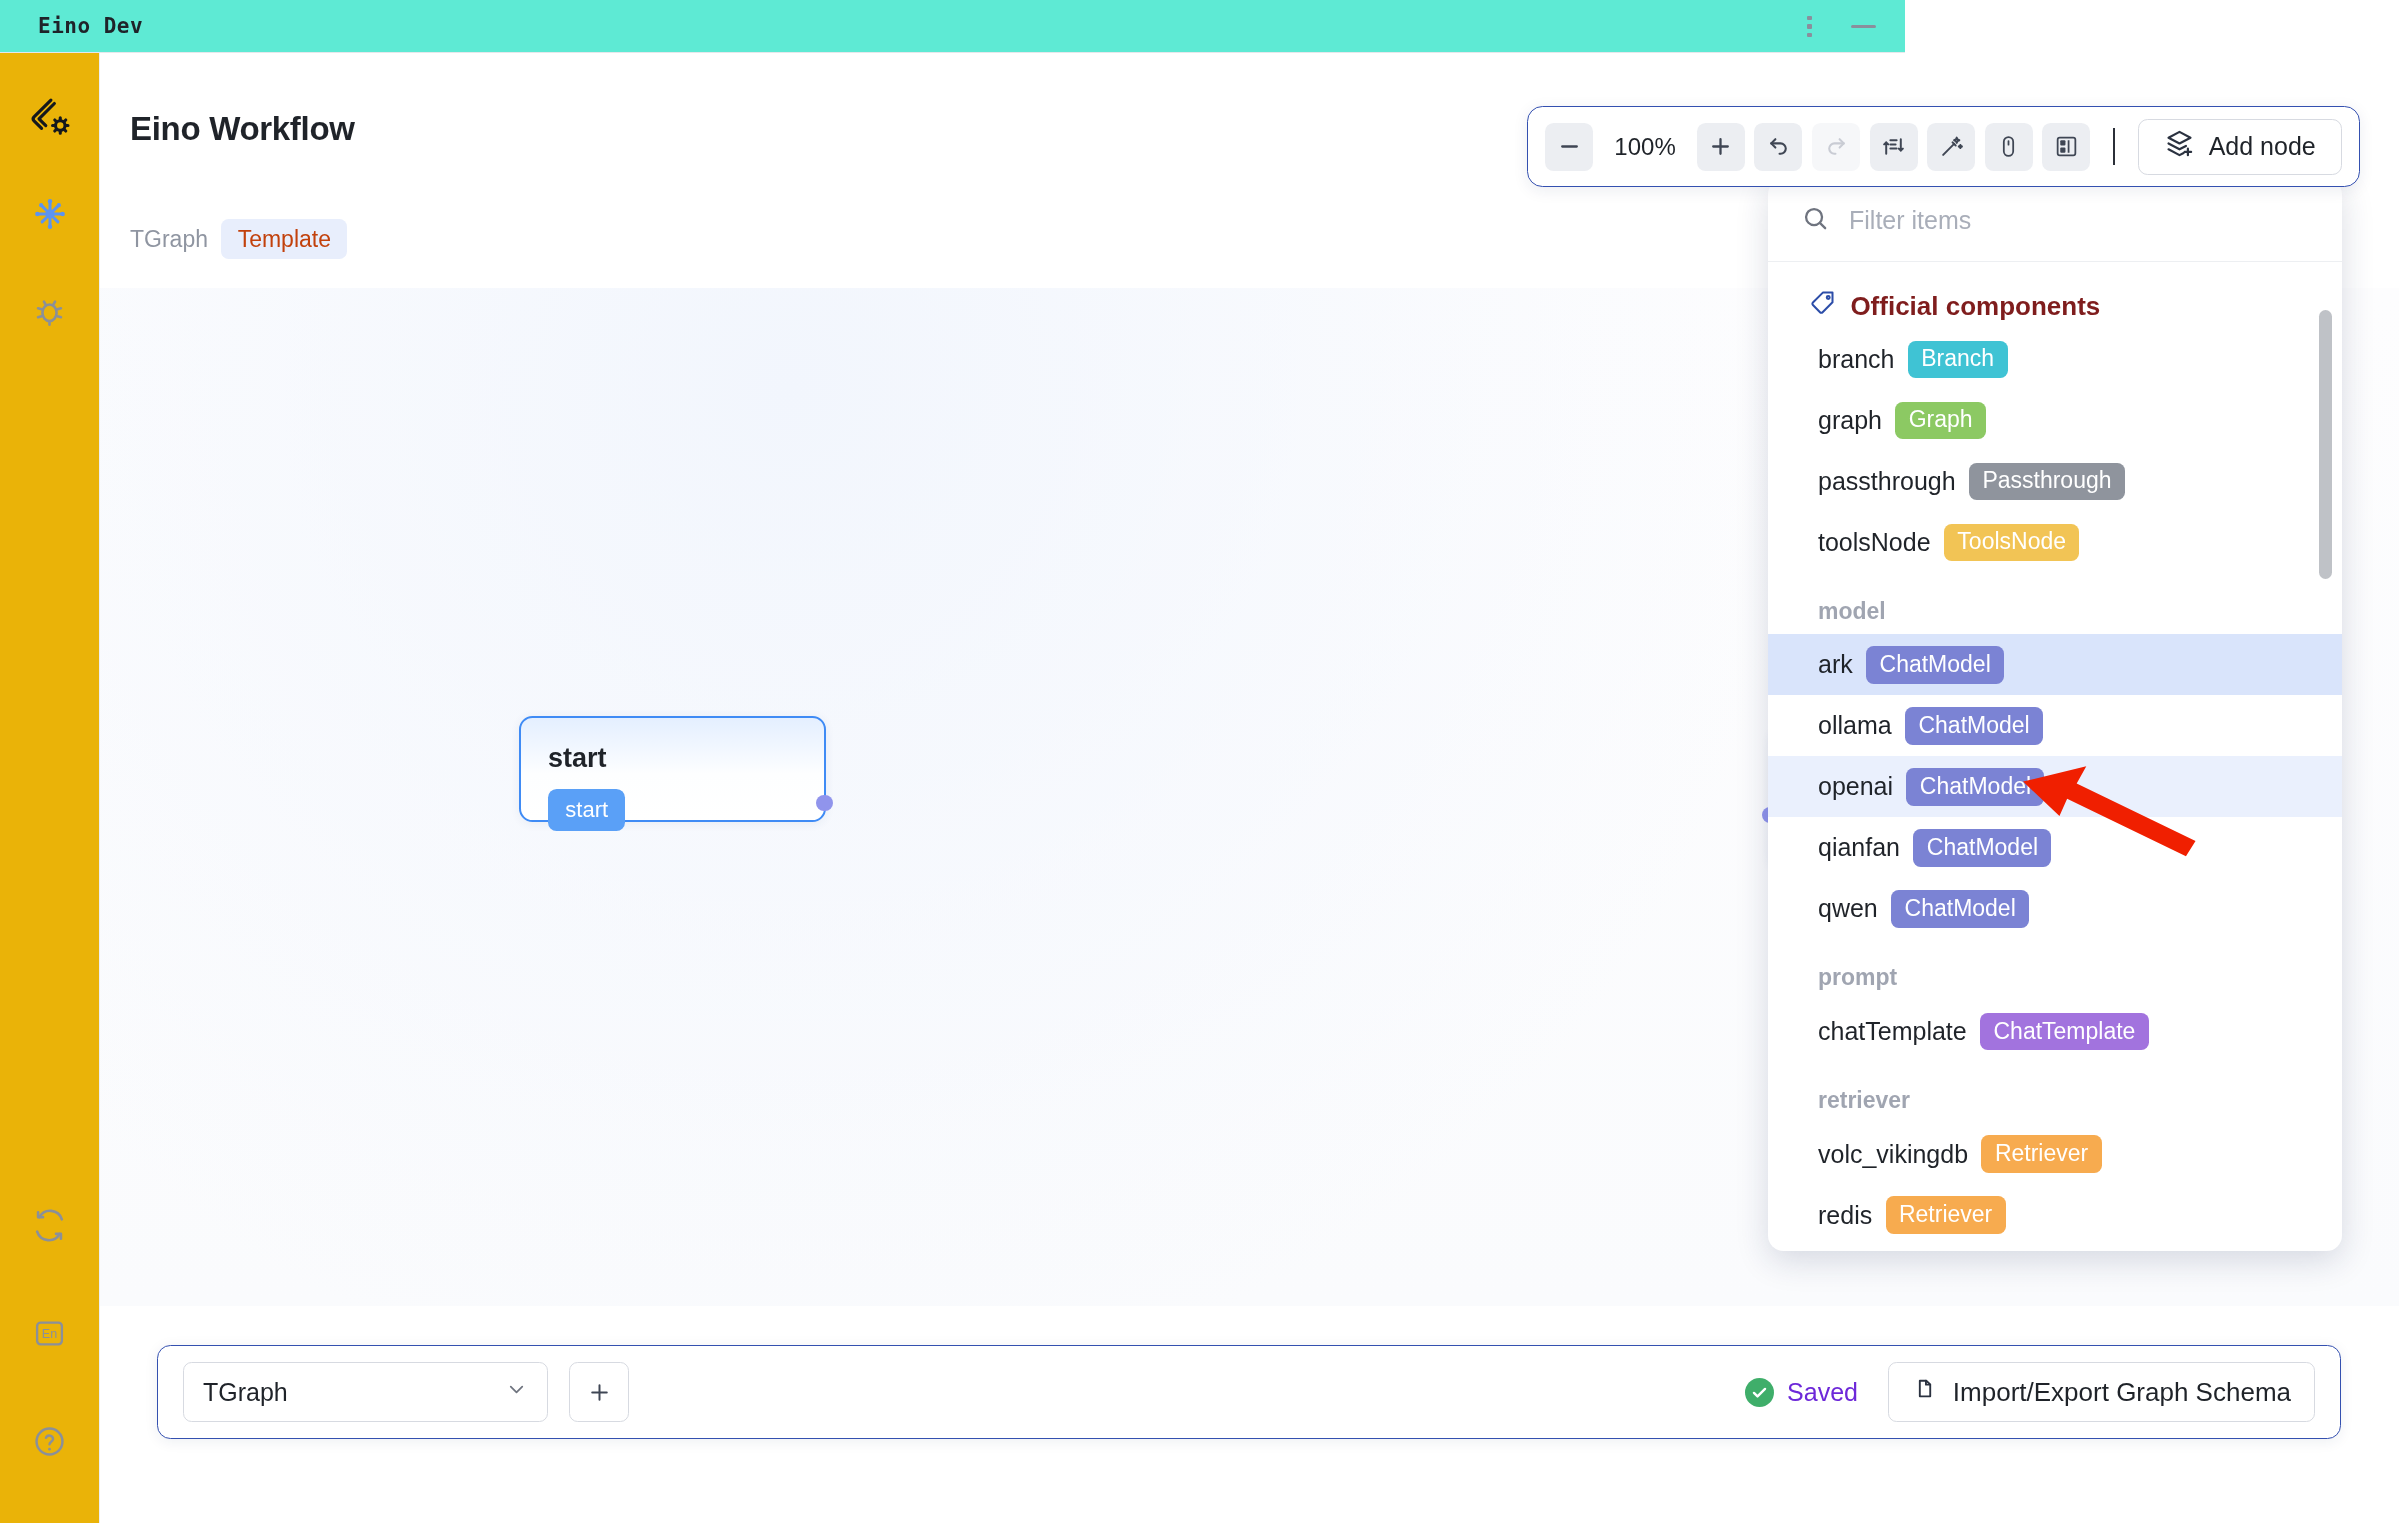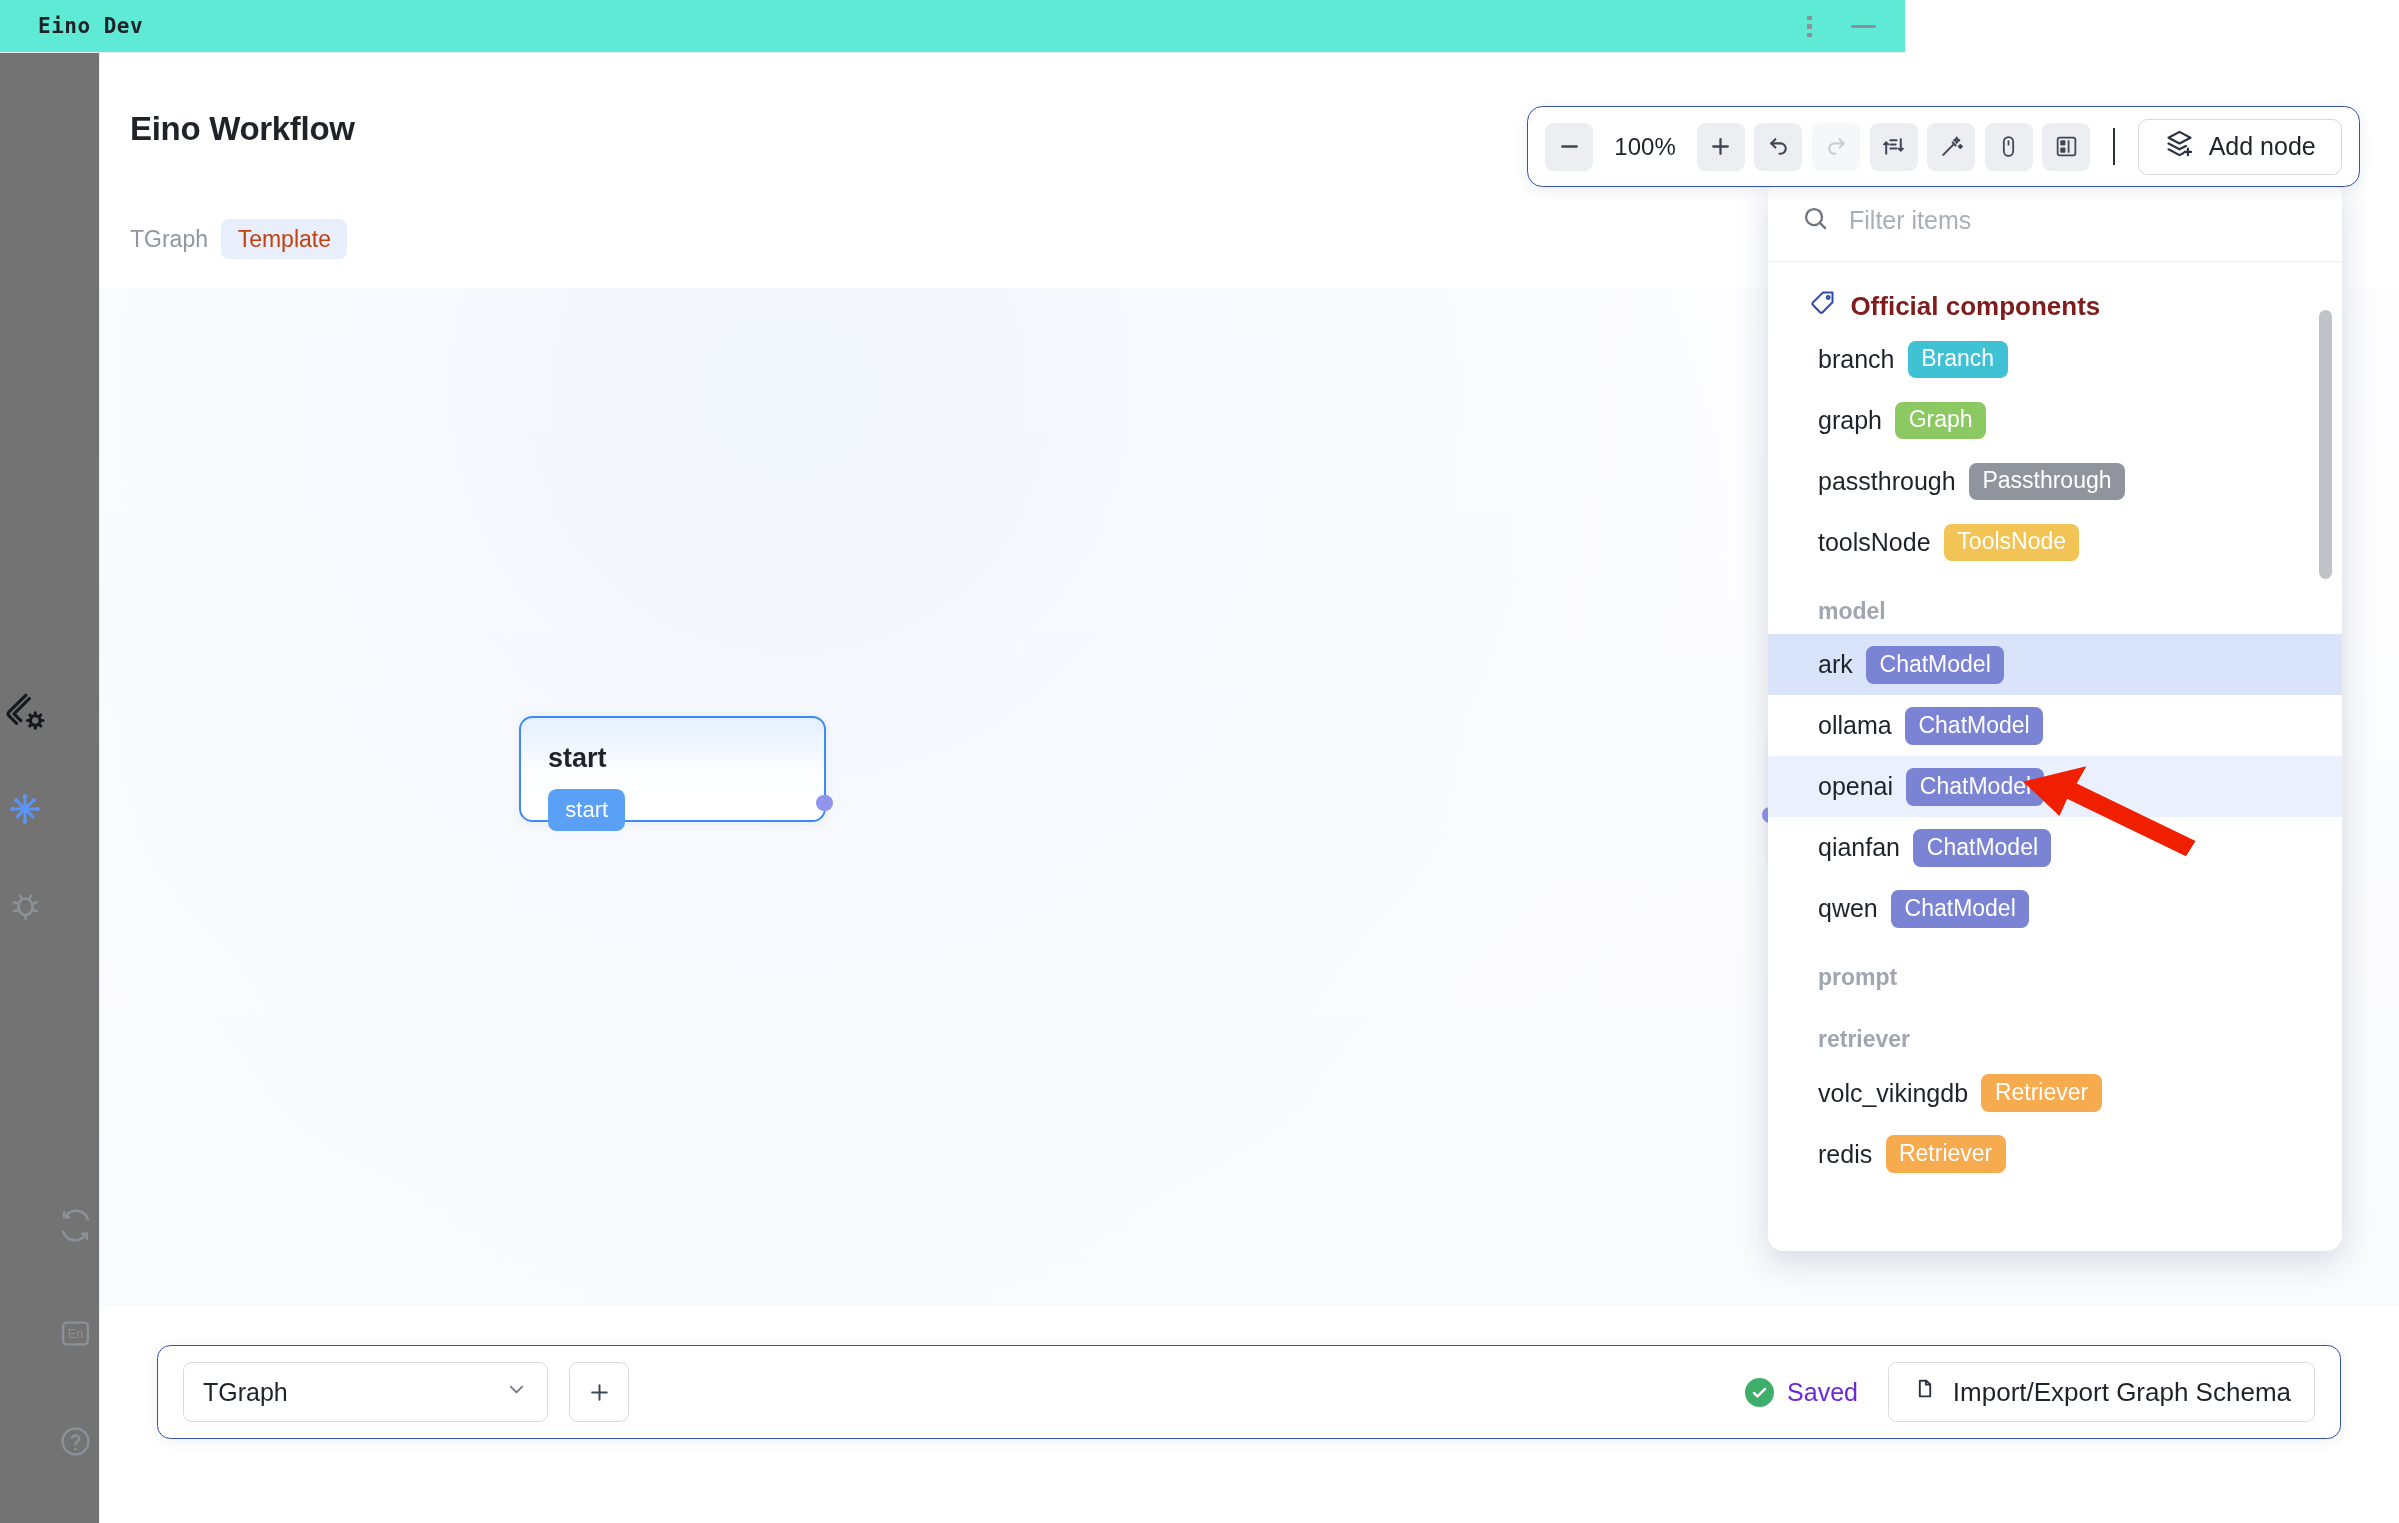--- a/index.html
+++ b/index.html
@@ -25,22 +25,22 @@
     position: absolute; right: 29px; top: 0; height: 53px;
     display: flex; align-items: center; gap: 33px;
   }
   .kebab { display: flex; flex-direction: column; gap: 3.8px; align-items: center; padding: 5.8px; cursor: pointer; }
   .kebab i { width: 4.8px; height: 4.8px; border-radius: 1px; background: #8a8f9c; display: block; }
   .minimize { width: 25px; height: 2.9px; background: #8a8f9c; border-radius: 1.9px; cursor: pointer; }
 
   
   .rail {
     position: absolute; left: 0; top: 53px; width: 100px; height: 1471px;
-    background: #737373; border-right: 1px solid #eceef1;
-    display: flex; flex-direction: row; align-items: center;
+    background: #eab308; border-right: 1px solid #eceef1;
+    display: flex; flex-direction: column; align-items: center;
   }
   .rail-top { display: flex; flex-direction: column; align-items: center; padding-top: 40px; gap: 46px; }
   .rail-bottom { margin-top: auto; display: flex; flex-direction: column; align-items: center; padding-bottom: 58px; gap: 58px; }
   .rail-btn { width: 50px; height: 50px; display: flex; align-items: center; justify-content: center; cursor: pointer; border-radius: 7.7px; }
   .rail-btn svg { display: block; }
 
   
   .page-title {
     position: absolute; left: 130px; top: 110px;
     font-size: 33px; font-weight: 700; color: #1f2329; letter-spacing: -0.3px;
@@ -387,20 +387,24 @@
       <div class="item">
         <span>qianfan</span>
         <span class="tag" style="background:#7b83d4">ChatModel</span>
       </div>
       <div class="item">
         <span>qwen</span>
         <span class="tag" style="background:#7b83d4">ChatModel</span>
       </div>
 
       <div class="sec-label">prompt</div>
+      <div class="item">
+        <span>chatTemplate</span>
+        <span class="tag" style="background:#a273de">ChatTemplate</span>
+      </div>
 
       <div class="sec-label">retriever</div>
       <div class="item">
         <span>volc_vikingdb</span>
         <span class="tag" style="background:#f7ab4f">Retriever</span>
       </div>
       <div class="item">
         <span>redis</span>
         <span class="tag" style="background:#f7ab4f">Retriever</span>
       </div>

